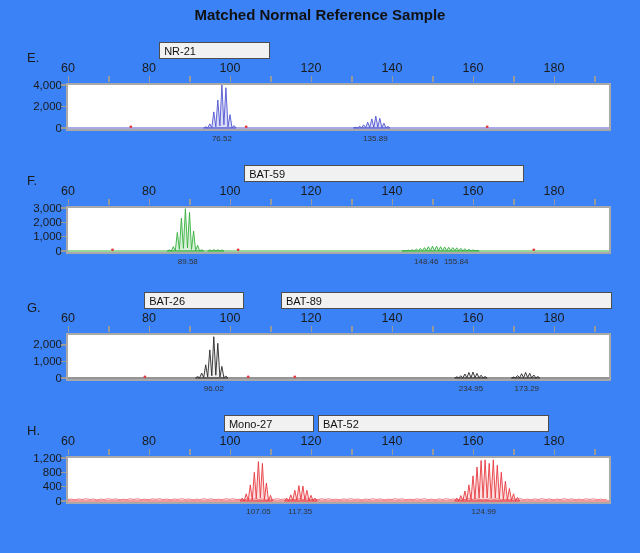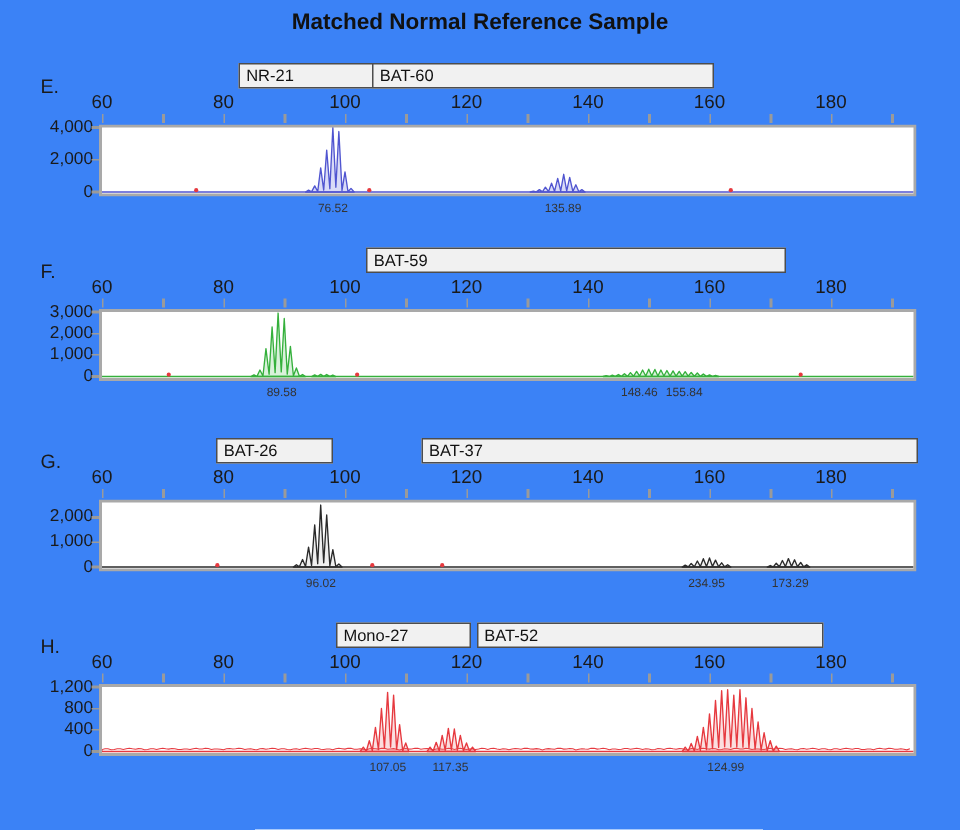--- a/index.html
+++ b/index.html
@@ -24,23 +24,20 @@
 <body>
 
 <div id="app">
   <div class="title">Matched Normal Reference Sample</div>
   <div id="panels">
       <div class="panel" style="top: 42px;">
         <div class="panel-letter" style="left: 27px; top: 8px;">E.</div>
         <div class="marker-box" style="left: 159.125px; width: 111px;">
           <span>NR-21</span>
         </div>
-        <div class="marker-box" style="left: 248.225px; width: 227.61px;">
-          <span>BAT-60</span>
-        </div>
         <div class="x-label" style="left: 68px;">60</div>
         <div class="x-label" style="left: 149px;">80</div>
         <div class="x-label" style="left: 230px;">100</div>
         <div class="x-label" style="left: 311px;">120</div>
         <div class="x-label" style="left: 392px;">140</div>
         <div class="x-label" style="left: 473px;">160</div>
         <div class="x-label" style="left: 554px;">180</div>
         <div class="x-tick" style="left: 67.5px; background: rgb(154, 154, 154);"></div>
         <div class="x-tick" style="left: 108px; background: rgb(154, 154, 154);"></div>
         <div class="x-tick" style="left: 148.5px; background: rgb(154, 154, 154);"></div>
@@ -118,25 +115,25 @@
           <circle cx="172.1" cy="43.8" r="1.4" fill="#e6393f"></circle>
           <circle cx="467.8" cy="43.8" r="1.4" fill="#e6393f"></circle>
           <rect x="1" y="1" width="543" height="46" fill="none" stroke="#a9a9a9" stroke-width="2"></rect>
         </svg>
         <div class="peak-label" style="left: 187.799px;">89.58</div>
         <div class="peak-label" style="left: 426.263px;">148.46</div>
         <div class="peak-label" style="left: 456.152px;">155.84</div>
       </div>
       <div class="panel" style="top: 292px;">
         <div class="panel-letter" style="left: 27px; top: 8px;">G.</div>
-        <div class="marker-box" style="left: 144.14px; width: 78px;">
+        <div class="marker-box" style="left: 144.14px; width: 100px;">
           <span>BAT-26</span>
         </div>
         <div class="marker-box" style="left: 281.03px; width: 330.885px;">
-          <span>BAT-37</span>
+          <span>BAT-89</span>
         </div>
         <div class="x-label" style="left: 68px;">60</div>
         <div class="x-label" style="left: 149px;">80</div>
         <div class="x-label" style="left: 230px;">100</div>
         <div class="x-label" style="left: 311px;">120</div>
         <div class="x-label" style="left: 392px;">140</div>
         <div class="x-label" style="left: 473px;">160</div>
         <div class="x-label" style="left: 554px;">180</div>
         <div class="x-tick" style="left: 67.5px; background: rgb(154, 154, 154);"></div>
         <div class="x-tick" style="left: 108px; background: rgb(154, 154, 154);"></div>

